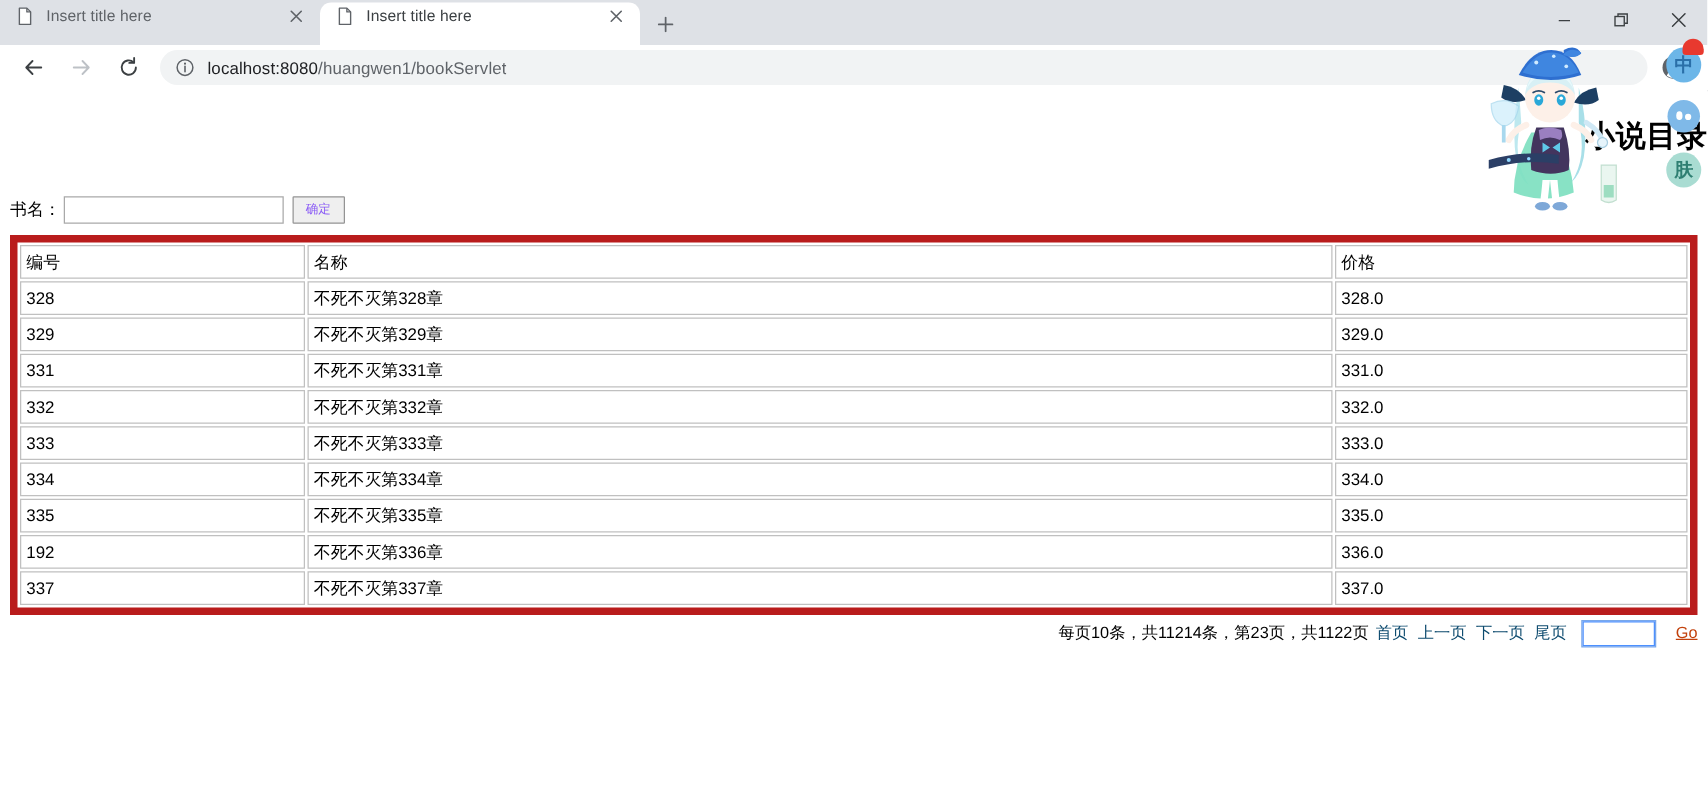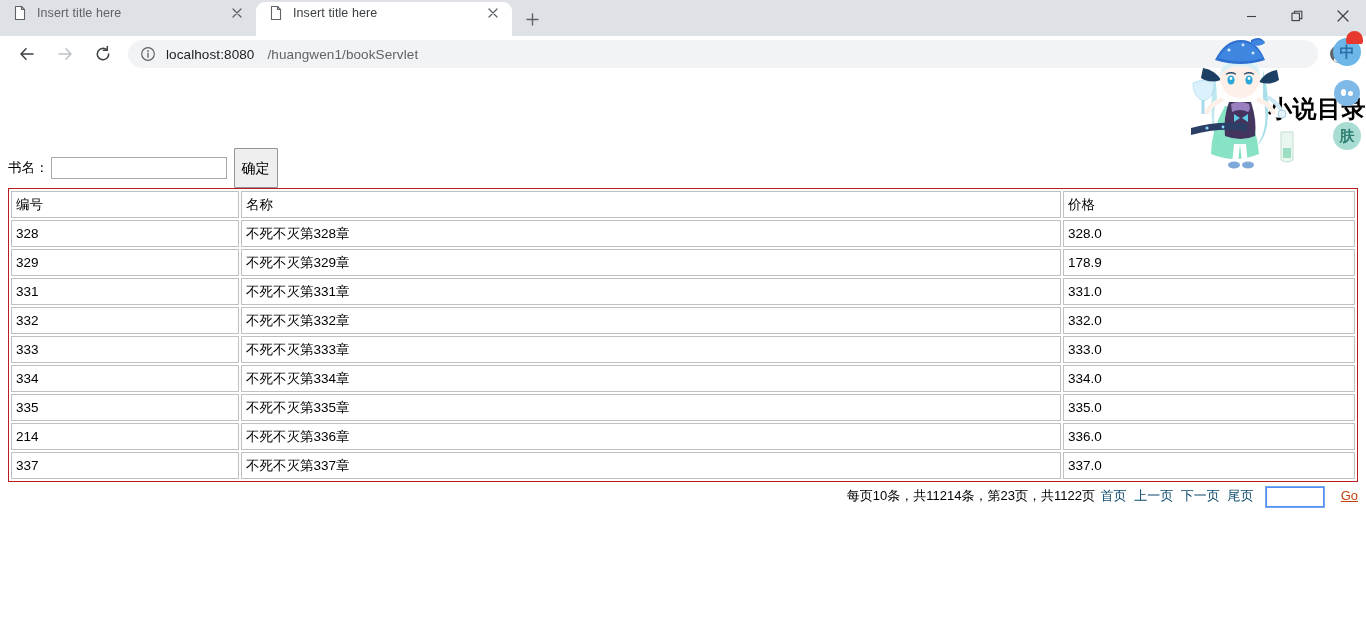--- a/index.html
+++ b/index.html
@@ -154,21 +154,21 @@
     color: #5f6368;
   }
   .url {
     font-size: 13.5px;
     color: #202124;
     white-space: nowrap;
     overflow: hidden;
     text-overflow: ellipsis;
     letter-spacing: .1px;
   }
-  .url .dim { color: #5f6368; padding-left: 13px; }
+  .url .dim { color: #5f6368; }
   .profile {
     width: 26px;
     height: 26px;
     flex: 0 0 26px;
     margin-right: 6px;
     display: flex;
     align-items: center;
     justify-content: center;
     color: #5f6368;
   }
@@ -220,40 +220,40 @@
     border: 1px solid #a9a9a9;
     background: #ffffff;
     font-size: 13px;
     padding: 1px 2px;
     box-sizing: content-box;
     font-family: "Liberation Sans", sans-serif;
     outline: none;
   }
   .submit-btn {
     margin-left: 7px;
-    height: 40px;
+    height: 22px;
     min-width: 42px;
     padding: 0 7px;
-    font-size: 14px;
+    font-size: 10px;
     background: #efefef;
     border: 1px solid #949494;
     border-radius: 1px;
-    color: #000000;
+    color: #8b5cf6;
     font-family: "Liberation Sans", sans-serif;
     cursor: default;
     line-height: 20px;
   }
 
   
   table.data {
     margin: 9px 0 0 8px;
     width: 1350px;
     border-collapse: separate;
     border-spacing: 2px;
-    border: 1px solid #b91c1c;
+    border: 6px solid #b91c1c;
     background: #ffffff;
     table-layout: fixed;
   }
   table.data td {
     border: 1px solid #c0c0c0;
     font-size: 13.5px;
     color: #000;
     padding: 3px 2px 3px 4px;
     height: 19px;
     vertical-align: middle;
@@ -498,21 +498,21 @@
             <td>价格</td>
           </tr>
           <tr>
             <td>328</td>
             <td>不死不灭第328章</td>
             <td>328.0</td>
           </tr>
           <tr>
             <td>329</td>
             <td>不死不灭第329章</td>
-            <td>178.9</td>
+            <td>329.0</td>
           </tr>
           <tr>
             <td>331</td>
             <td>不死不灭第331章</td>
             <td>331.0</td>
           </tr>
           <tr>
             <td>332</td>
             <td>不死不灭第332章</td>
             <td>332.0</td>
@@ -526,21 +526,21 @@
             <td>334</td>
             <td>不死不灭第334章</td>
             <td>334.0</td>
           </tr>
           <tr>
             <td>335</td>
             <td>不死不灭第335章</td>
             <td>335.0</td>
           </tr>
           <tr>
-            <td>214</td>
+            <td>192</td>
             <td>不死不灭第336章</td>
             <td>336.0</td>
           </tr>
           <tr>
             <td>337</td>
             <td>不死不灭第337章</td>
             <td>337.0</td>
           </tr>
         </tbody>
       </table>

